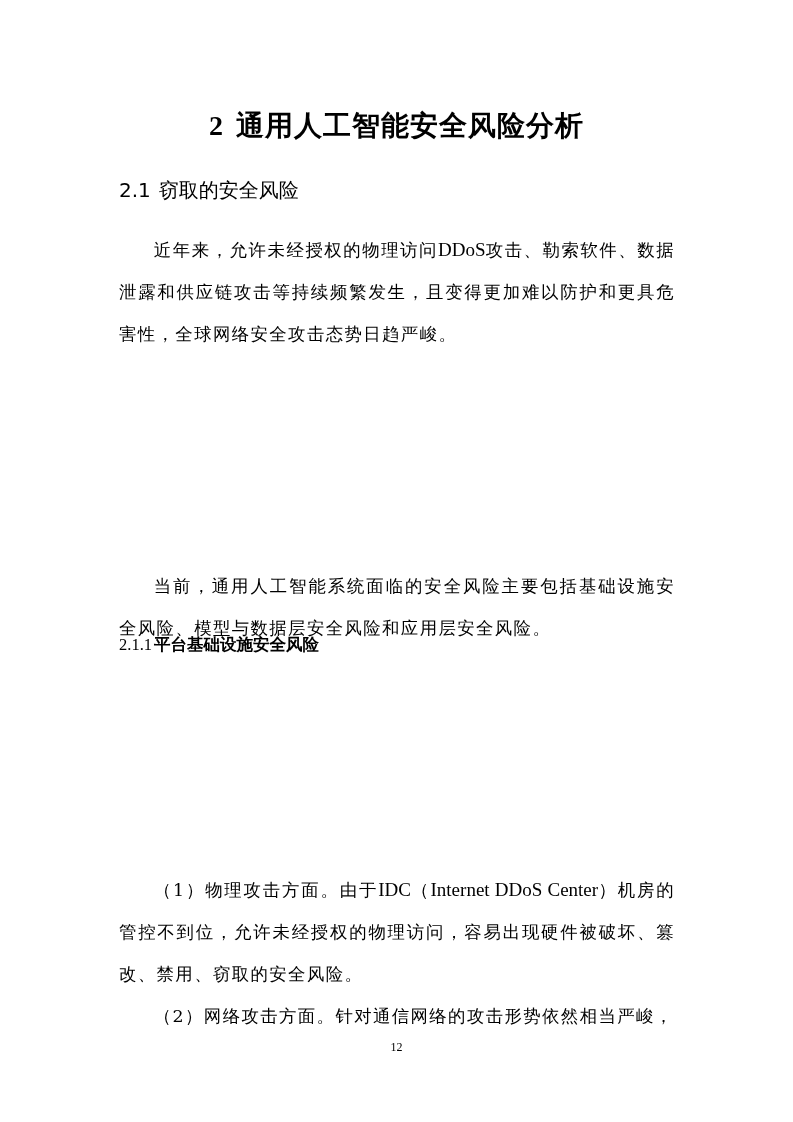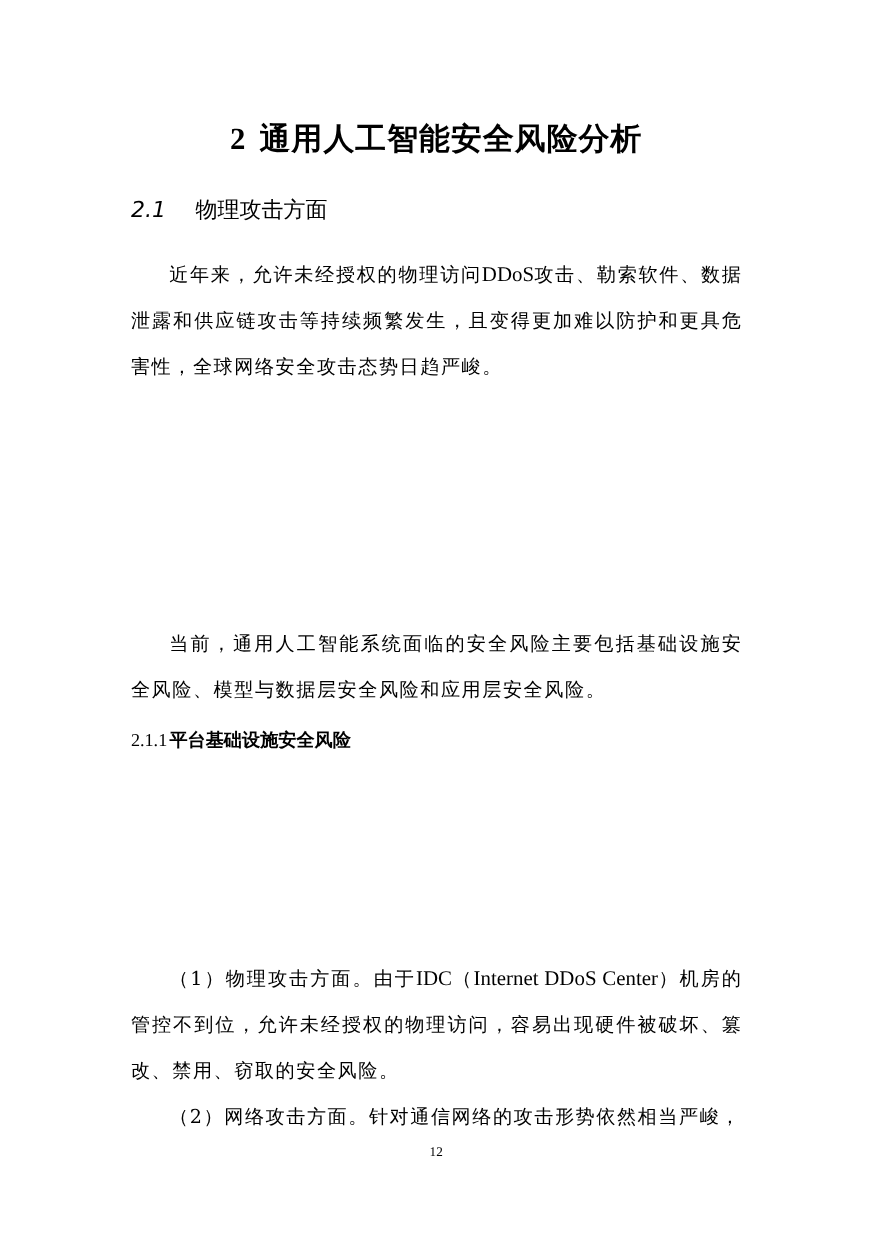--- a/index.html
+++ b/index.html
@@ -8,23 +8,23 @@
   .chapter-title {
     position: absolute; left: 0; width: 793px; top: 106px;
     text-align: center; font-family: "DejaVu Sans", sans-serif;
     font-size: 28px; font-weight: bold; letter-spacing: 1px; line-height: 40px;
   }
   .chapter-title .num { font-family: "Liberation Serif", serif; margin-right: 12px; }
   .section-title {
     position: absolute; left: 119px; top: 175px;
     font-family: "DejaVu Sans", sans-serif; font-size: 20px; line-height: 30px;
   }
-  .section-title .num { margin-right: 27px; font-style: italic; }
+  .section-title .num { margin-right: 8px; }
   .subsection-title {
-    position: absolute; left: 119px; top: 660px;
+    position: absolute; left: 119px; top: 632px;
     font-family: "DejaVu Sans", sans-serif; font-size: 16.5px; font-weight: bold; line-height: 26px;
   }
   .subsection-title .num { font-family: "Liberation Serif", serif; font-weight: normal; margin-right: 2px; }
   .para {
     position: absolute; left: 119px; width: 556px;
     font-family: "DejaVu Serif", serif; font-size: 17.4px; line-height: 42px;
     text-align: justify; text-indent: 2em; letter-spacing: 1.4px;
   }
   .para .latin { font-family: "Liberation Serif", serif; letter-spacing: 0; font-size: 19px; margin-top: 40px; }
   .page-number {
@@ -32,21 +32,21 @@
     font-family: "Liberation Serif", serif; font-size: 12px;
   }
 </style>
 </head>
 <body>
 
 <div class="page">
 
   <h1 class="chapter-title" style="margin:0"><span class="num">2</span><span>通用人工智能安全风险分析</span></h1>
 
-  <h2 class="section-title" style="margin:0;font-weight:normal"><span class="num">2.1</span><span>物理攻击方面</span></h2>
+  <h2 class="section-title" style="margin:0;font-weight:normal"><span class="num">2.1</span><span>窃取的安全风险</span></h2>
 
   <p class="para" style="margin:0;top:229px"><span>近年来，允许未经授权的物理访问</span><span class="latin">DDoS</span><span>攻击、勒索软件、数据泄露和供应链攻击等持续频繁发生，且变得更加难以防护和更具危害性，全球网络安全攻击态势日趋严峻。</span></p>
 
 
   <p class="para" style="margin:0;top:565px">当前，通用人工智能系统面临的安全风险主要包括基础设施安全风险、模型与数据层安全风险和应用层安全风险。</p>
 
   <h3 class="subsection-title" style="margin:0"><span class="num">2.1.1</span><span>平台基础设施安全风险</span></h3>
 
 
   <p class="para" style="margin:0;top:869px"><span>（1）物理攻击方面。由于</span><span class="latin">IDC</span><span>（</span><span class="latin">Internet DDoS Center</span><span>）机房的管控不到位，允许未经授权的物理访问，容易出现硬件被破坏、篡改、禁用、窃取的安全风险。</span></p>

